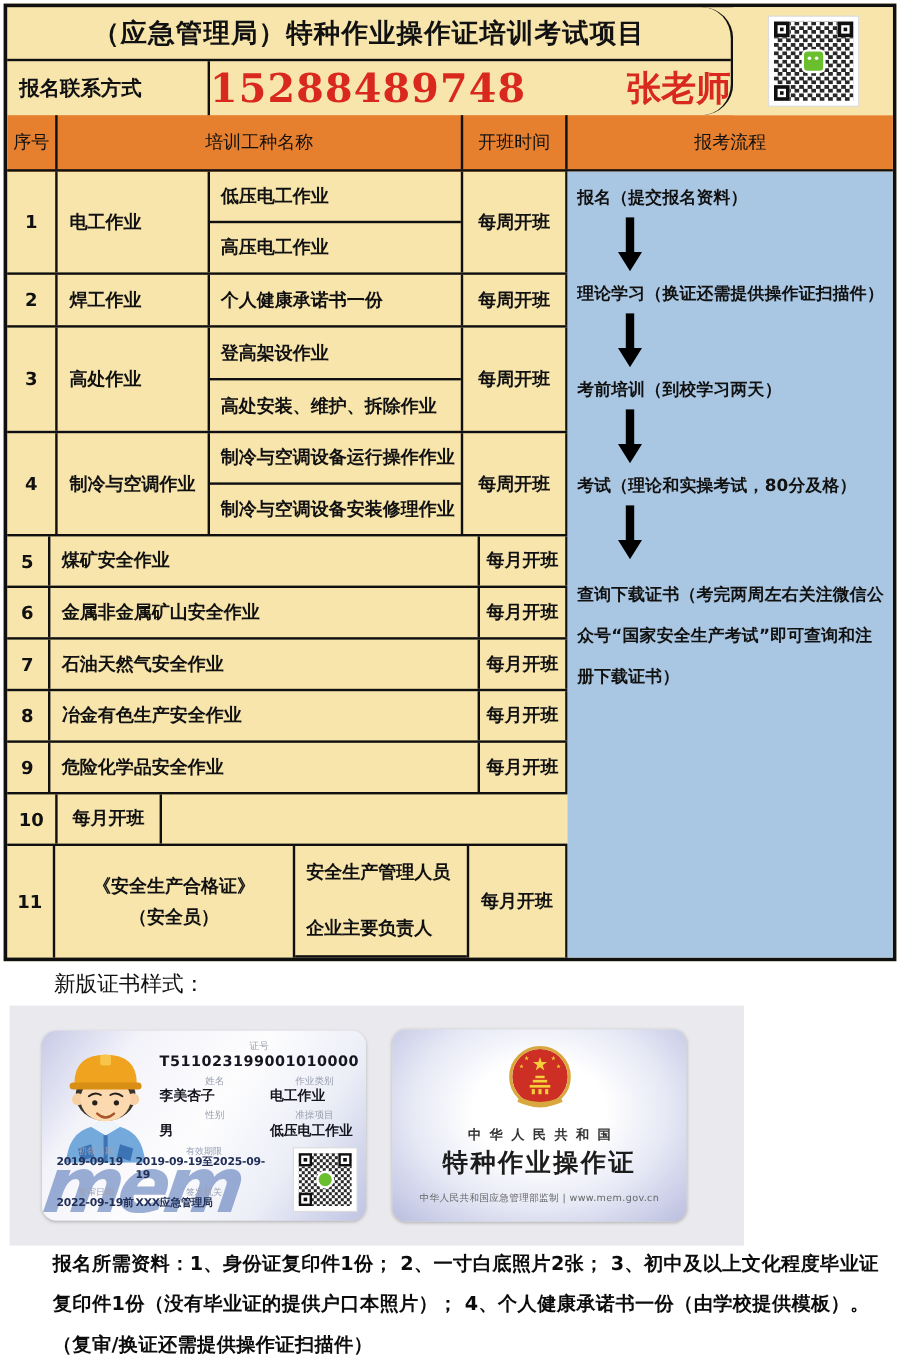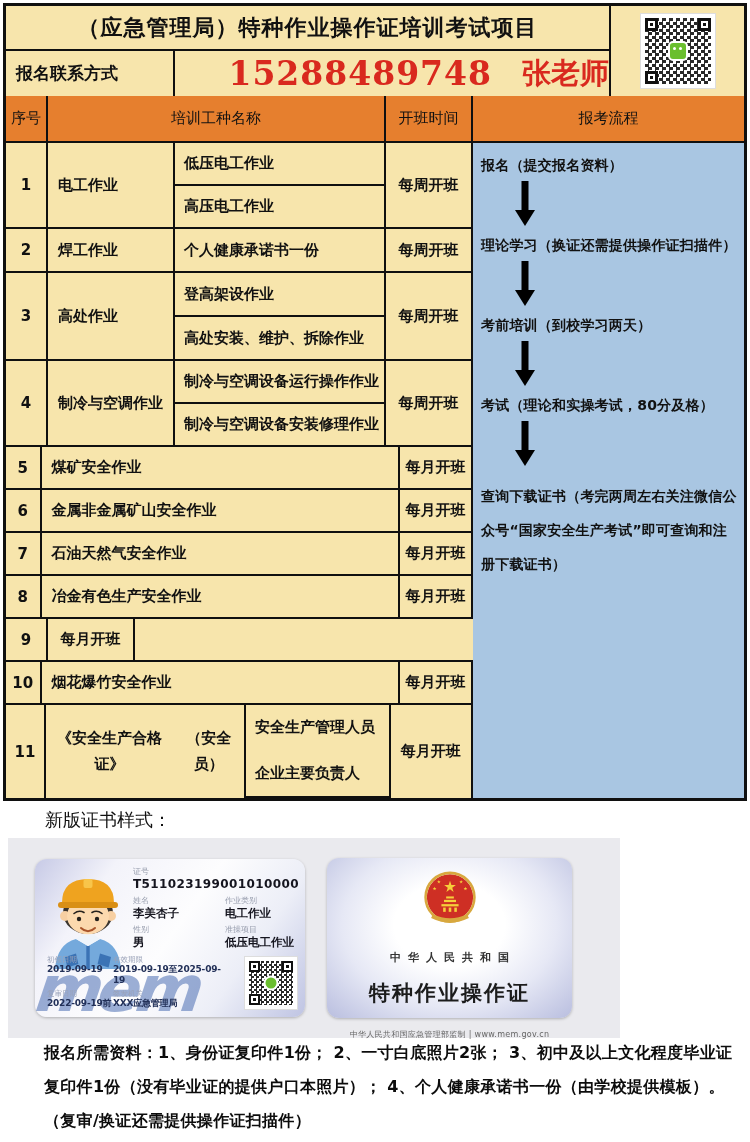--- a/index.html
+++ b/index.html
@@ -1,27 +1,27 @@
 <!DOCTYPE html>
 <html><head>
 <meta charset="utf-8">
 <style>
   html,body{margin:0;padding:0;background:#fff;}
   .poster{position:relative;width:750px;height:1142px;background:#fff;overflow:hidden;
           font-family:"DejaVu Sans",sans-serif;color:#111;}
   
   .tbl{position:absolute;left:3px;top:3px;width:744px;border:3px solid #101010;box-sizing:border-box;background:#f7e5ac;}
   .top{display:flex;}
-  .topleft{width:605px;border-right:2px solid #101010;box-sizing:border-box;}
+  .topleft{width:605px;border-right:2px solid #101010;box-sizing:border-box;border-radius:26px;}
   .titlerow{height:45px;border-bottom:2px solid #101010;box-sizing:border-box;display:flex;align-items:center;justify-content:center;
             font-size:22px;font-weight:700;letter-spacing:1px;}
   .contactrow{height:45px;display:flex;box-sizing:border-box;}
   .clabel{width:169px;border-right:2px solid #101010;box-sizing:border-box;display:flex;align-items:center;
           padding-left:10px;font-size:17px;font-weight:700;}
-  .cphone{flex:1;display:flex;align-items:center;justify-content:flex-end;font-family:"DejaVu Serif",serif;color:#d9291e;}
+  .cphone{flex:1;display:flex;align-items:center;justify-content:space-between;font-family:"DejaVu Serif",serif;color:#d9291e;}
   .cphone .phone{font-size:33px;font-weight:700;letter-spacing:1px;}
   .cphone .tname{font-size:29px;font-weight:700;margin-left:30px;}
   .qrcell{flex:1;display:flex;align-items:center;justify-content:center;background:#f7e5ac;}
   
   .qrbox{position:relative;background:#fff;box-shadow:0 0 0 1px #ddd;}
   .qrbox .noise{position:absolute;inset:4px;
     background:conic-gradient(#161616 0 90deg,#fff 90deg 180deg,#161616 180deg 270deg,#fff 270deg);
     background-size:7px 7px;opacity:.92;}
   .qrbox .fp{position:absolute;width:13px;height:13px;border:3px solid #101010;background:#fff;box-sizing:border-box;}
   .qrbox .fp::after{content:"";position:absolute;left:2px;top:2px;width:3px;height:3px;background:#101010;}
@@ -35,58 +35,58 @@
   .hrow>div{display:flex;align-items:center;justify-content:center;border-right:2px solid #101010;box-sizing:border-box;}
   .h-no{width:42px}.h-name{width:338px}.h-time{width:87px}.h-flow{flex:1;border-right:none!important}
   
   .tbody{display:flex;}
   .rows{width:467px;}
   .trow{display:flex;border-bottom:2px solid #101010;box-sizing:border-box;font-size:15px;font-weight:700;}
   .trow:last-child{border-bottom:none;}
   .c{border-right:2px solid #101010;box-sizing:border-box;display:flex;align-items:center;}
   .c.no{width:42px;justify-content:center;}
   .c.cat{width:127px;padding-left:10px;}
-  .c.cat11{width:212px;flex-direction:row;justify-content:center;text-align:center;line-height:1.7;padding:0;}
+  .c.cat11{width:212px;flex-direction:column;justify-content:center;text-align:center;line-height:1.7;padding:0;}
   .c.merged{width:425px;padding-left:10px;}
   .c.time{width:87px;justify-content:center;}
   .subcol{width:211px;border-right:2px solid #101010;box-sizing:border-box;display:flex;flex-direction:column;}
   .subcol.w153{width:153px;}
   .subcell{flex:1;display:flex;align-items:center;padding-left:9px;box-sizing:border-box;}
   .subcell.divided{border-bottom:2px solid #101010;}
   
   .flowcell{flex:1;background:#a9c6e2;box-sizing:border-box;padding:12px 6px 0 8px;font-weight:700;}
   .fstep{font-size:14px;line-height:20px;margin:0 0 4px 0;letter-spacing:.2px;}
   .fstep.last{line-height:34px;margin-top:12px;}
   .farrow{margin:6px 0 8px 32px;line-height:0;}
   
   .cert-heading{position:absolute;left:45px;top:808px;font-size:18px;font-weight:400;}
   .photo-panel{position:absolute;left:8px;top:838px;width:612px;height:200px;background:#eaeaee;
                display:flex;align-items:center;}
   .card{position:relative;border-radius:12px;box-shadow:0 1px 3px rgba(0,0,0,.25);}
   .card.front{width:270px;height:158px;margin-left:27px;
     background:linear-gradient(125deg,#c7cae6 0%,#f3f3fa 22%,#fdfdfe 50%,#eceef7 74%,#bfc4e3 100%);}
   .worker{position:absolute;left:12px;top:10px;}
   .fields{position:absolute;left:98px;top:8px;width:166px;}
-  .flabel{display:block;font-size:8px;color:#989eae;line-height:10px;}
+  .flabel{display:block;font-size:8px;color:#989eae;line-height:10px;text-align:center;}
   .fval{display:block;font-size:11.5px;font-weight:700;color:#15151f;line-height:14px;}
   .fval.id{font-size:12px;letter-spacing:.4px;}
   .fgrid{display:grid;grid-template-columns:92px 1fr;margin-top:5px;}
   .wm{position:absolute;left:2px;bottom:-2px;font-size:64px;font-weight:800;font-style:italic;
       letter-spacing:-5px;color:rgba(58,95,172,.5);transform:skewX(-8deg);line-height:60px;}
   .dates{position:absolute;left:12px;bottom:8px;width:180px;display:grid;grid-template-columns:66px 114px;grid-row-gap:3px;}
   .dates .flabel{font-size:7.5px;color:#9aa2b8;line-height:9px;}
   .dates .fval{font-size:9px;color:#223058;line-height:11px;letter-spacing:-.2px;}
   .qr-sm{position:absolute;right:8px;bottom:8px;width:52px;height:52px;}
   .qr-sm .fp{width:11px;height:11px;border-width:2.5px;}
   .qr-sm .noise{background-size:5px 5px;}
   .qr-sm .dot{position:absolute;left:50%;top:50%;transform:translate(-50%,-50%);width:11px;height:11px;border-radius:50%;
               background:#6abf2e;border:2px solid #fff;}
   .card.back{width:245px;height:160px;margin-left:22px;
     background:radial-gradient(ellipse at 50% 42%,#ffffff 32%,#e6e8f5 62%,#b9bedf 100%);
-    display:flex;flex-direction:column;align-items:center;gap:12px;}
+    display:flex;flex-direction:column;align-items:center;}
   .emblem{margin-top:10px;}
   .nation{margin-top:4px;font-size:11px;font-weight:700;letter-spacing:7px;color:#333;text-indent:7px;}
   .cert-title{margin-top:2px;font-size:21px;font-weight:700;letter-spacing:2px;color:#1c1c1c;}
   .cert-footer{margin-top:10px;font-size:8px;color:#666;letter-spacing:.3px;}
   
   .footer-note{position:absolute;left:44px;top:1036px;width:700px;
                font-size:16px;font-weight:700;line-height:34px;letter-spacing:.3px;color:#0c0c0c;}
 </style>
 </head>
 <body>
@@ -185,26 +185,26 @@
         </div>
 
         <div class="trow" style="height:43px">
           <div class="c no">8</div>
           <div class="c merged">冶金有色生产安全作业</div>
           <div class="c time">每月开班</div>
         </div>
 
         <div class="trow" style="height:43px">
           <div class="c no">9</div>
+          <div class="c merged">危险化学品安全作业</div>
           <div class="c time">每月开班</div>
         </div>
 
         <div class="trow" style="height:43px">
           <div class="c no">10</div>
-          <div class="c merged">烟花爆竹安全作业</div>
           <div class="c time">每月开班</div>
         </div>
 
         <div class="trow" style="height:93px">
           <div class="c no">11</div>
           <div class="c cat11">
             <span>《安全生产合格证》</span>
             <span>（安全员）</span>
           </div>
           <div class="subcol w153">

